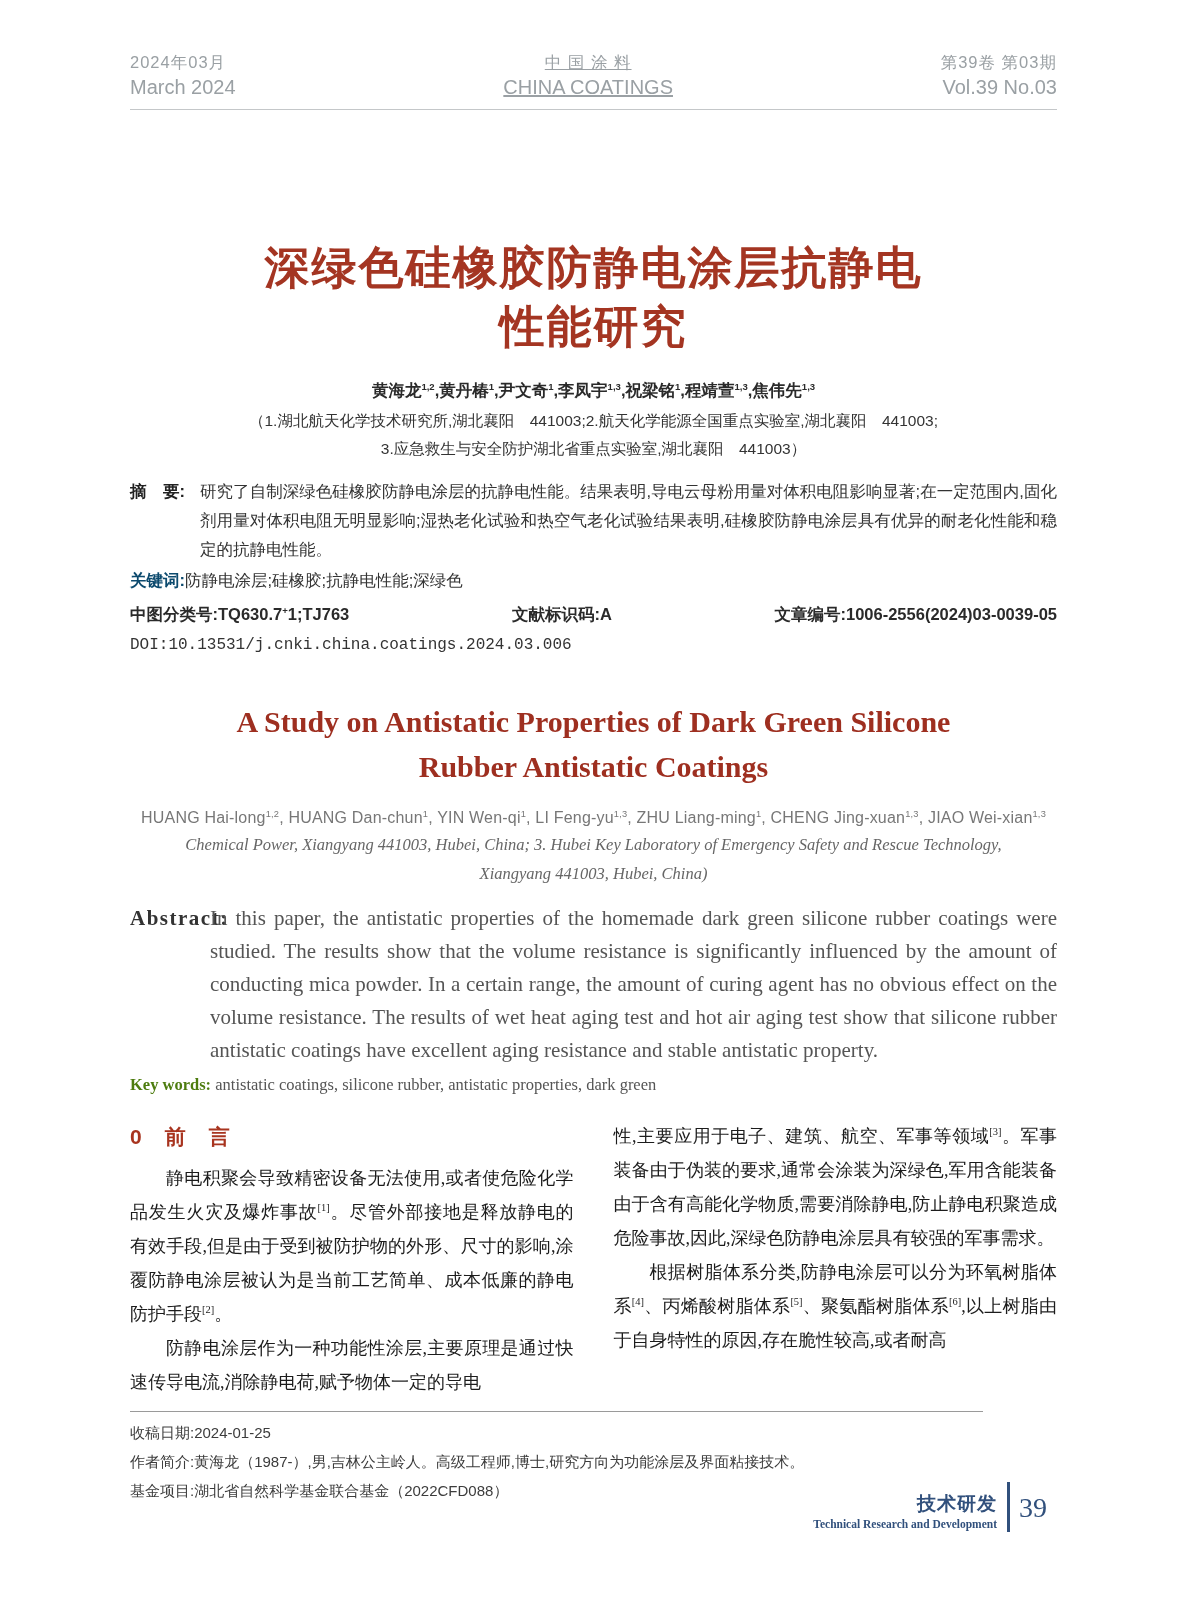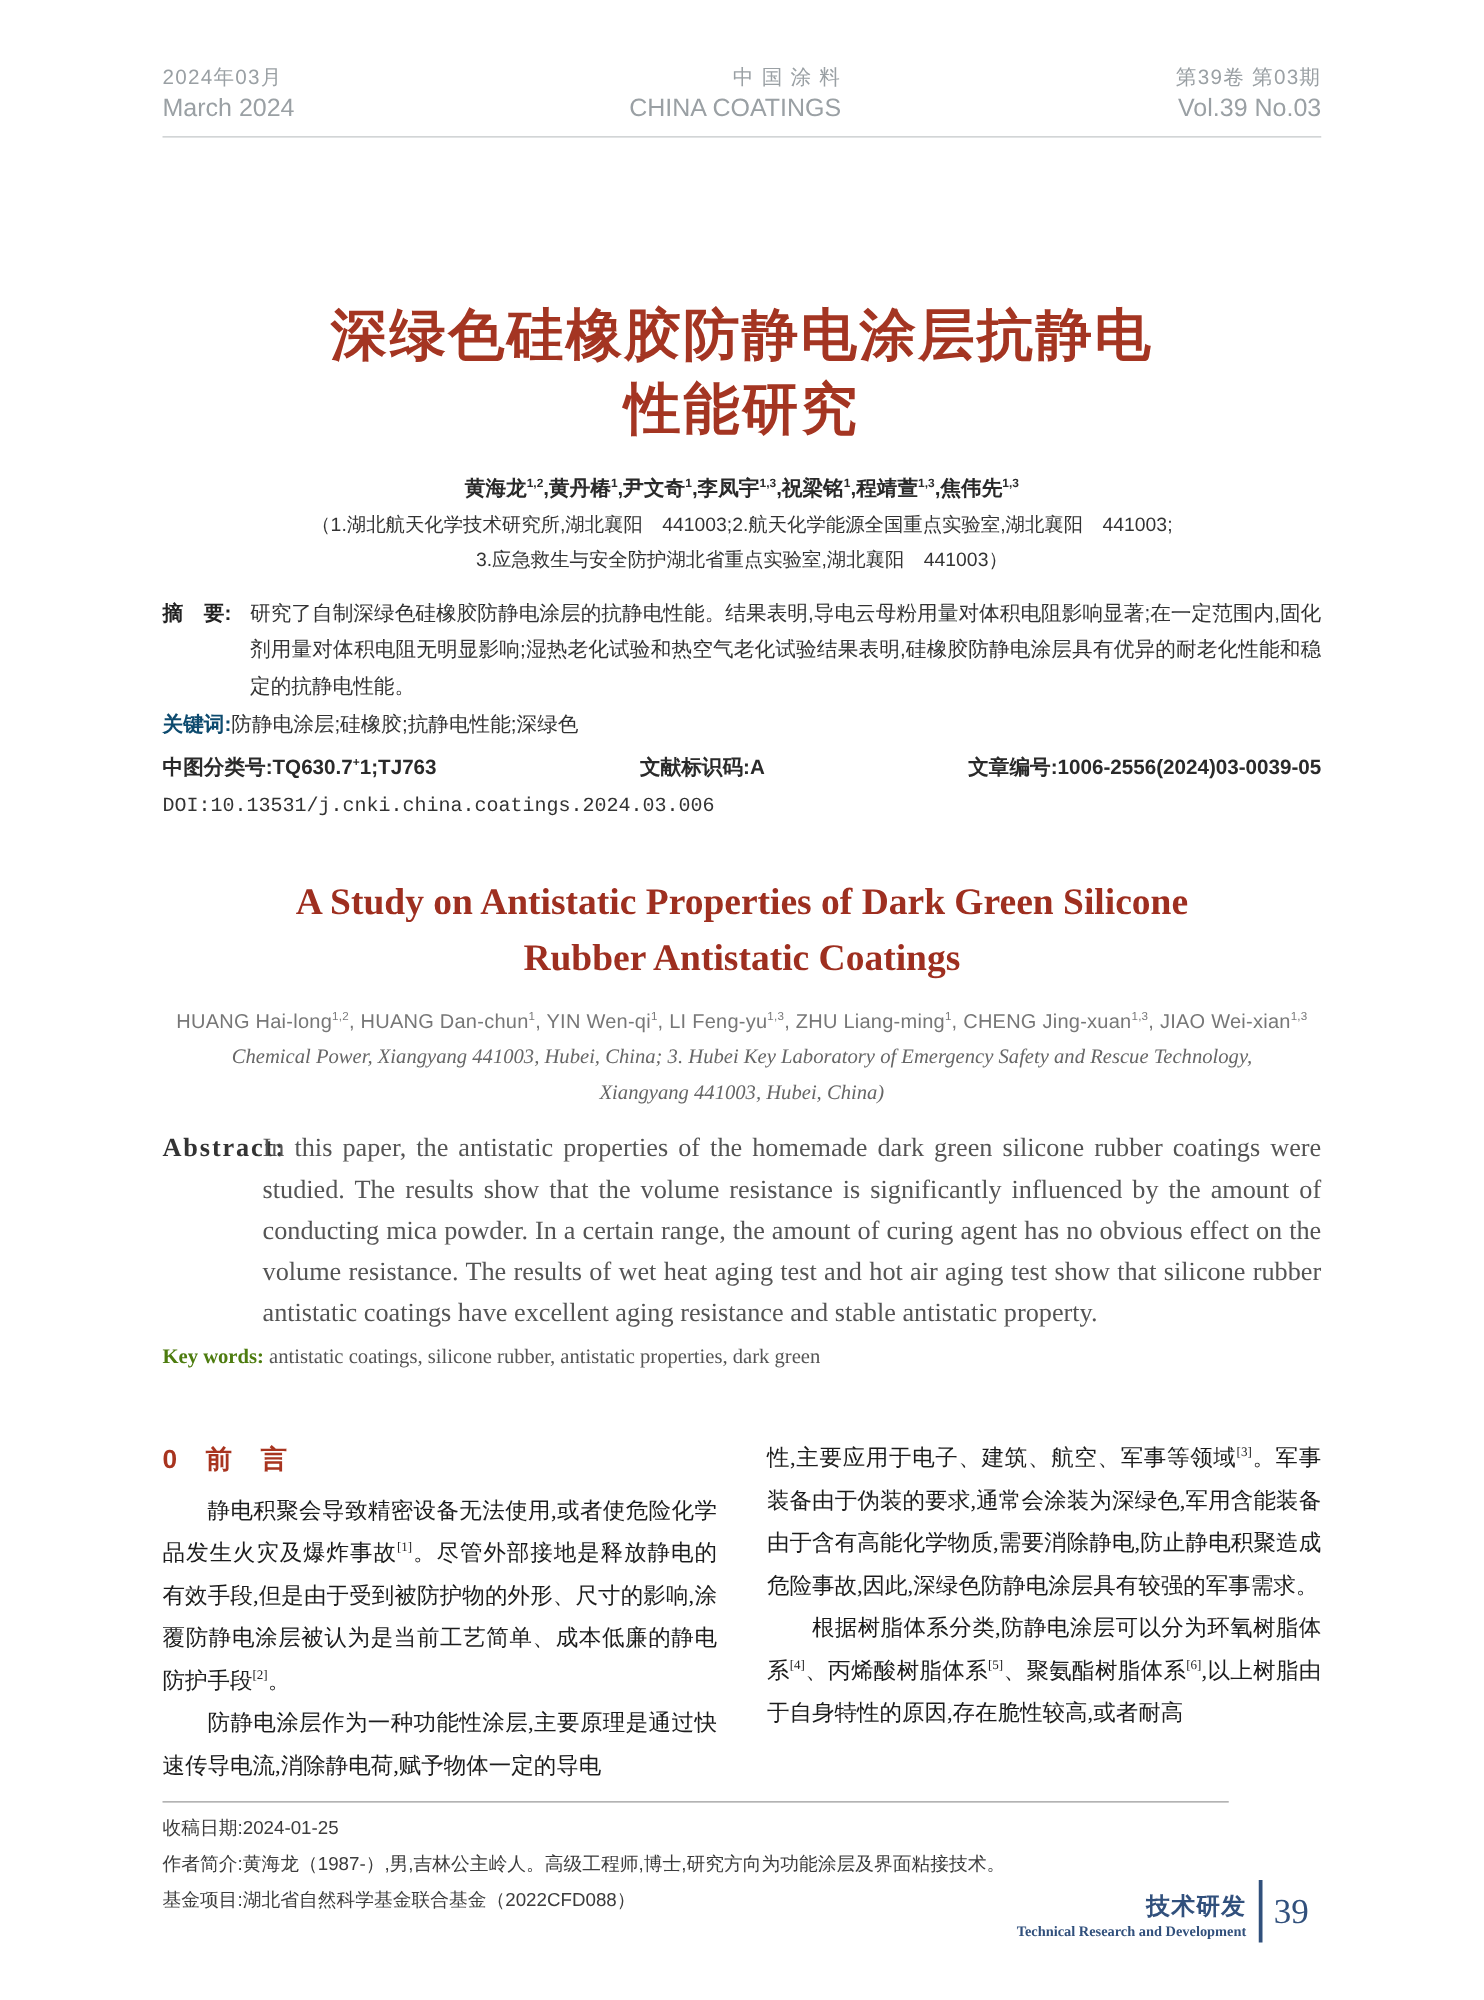--- a/index.html
+++ b/index.html
@@ -18,21 +18,21 @@
 
   
   .page-header{
     margin-top:50px;
     display:flex;justify-content:space-between;align-items:flex-end;
     color:#9aa0a4;
     border-bottom:1.5px solid #c4c7c9;
     padding-bottom:9px;
     font-size:16px;line-height:25px;
   }
-  .h-col.center{text-align:right;}
+  .h-col.center{text-align:center;text-decoration:underline;}
   .h-col.right{text-align:right;}
   .h-zh{font-size:16.5px;letter-spacing:1px;}
   .h-en{font-size:20px;}
 
   
   .title-zh{
     margin:128px 0 0 0;
     text-align:center;
     color:#a43522;
     font-size:45px;line-height:59px;
@@ -98,21 +98,21 @@
   .abstract-en .label{font-weight:700;letter-spacing:1.5px;color:#333;display:inline-block;width:80px;text-indent:0;}
   .keywords-en{
     margin-top:2px;
     font-family:"Liberation Serif","DejaVu Serif",serif;
     font-size:16.5px;line-height:32px;color:#555;
   }
   .keywords-en .label{font-weight:700;color:#4d7c0f;}
 
   
   .columns{
-    margin-top:48px;
+    margin-top:18px;
     display:flex;gap:40px;
   }
   .col{flex:1 1 0;min-width:0;}
   .section-heading{
     margin:4px 0 10px 0;
     color:#a8341f;
     font-size:21px;font-weight:700;letter-spacing:1px;
   }
   .para{
     margin:0;
@@ -128,21 +128,21 @@
     margin:12px 0 0 0;width:92%;
   }
   .footnotes{
     padding-top:6px;
     font-size:15px;line-height:29px;color:#3c3c3c;
   }
 
   
   .footer{
     position:absolute;
-    right:140px;bottom:46px;
+    right:140px;bottom:68px;
     display:flex;align-items:flex-end;justify-content:flex-end;
   }
   .footer-labels{text-align:right;color:#31507c;}
   .footer-zh{font-size:19px;font-weight:700;letter-spacing:1px;line-height:24px;}
   .footer-en{
     font-family:"Liberation Serif","DejaVu Serif",serif;
     font-size:11.5px;font-weight:700;line-height:16px;
   }
   .footer-bar{width:3px;height:50px;background:#31507c;margin:0 9px 0 10px;}
   .footer-page{

